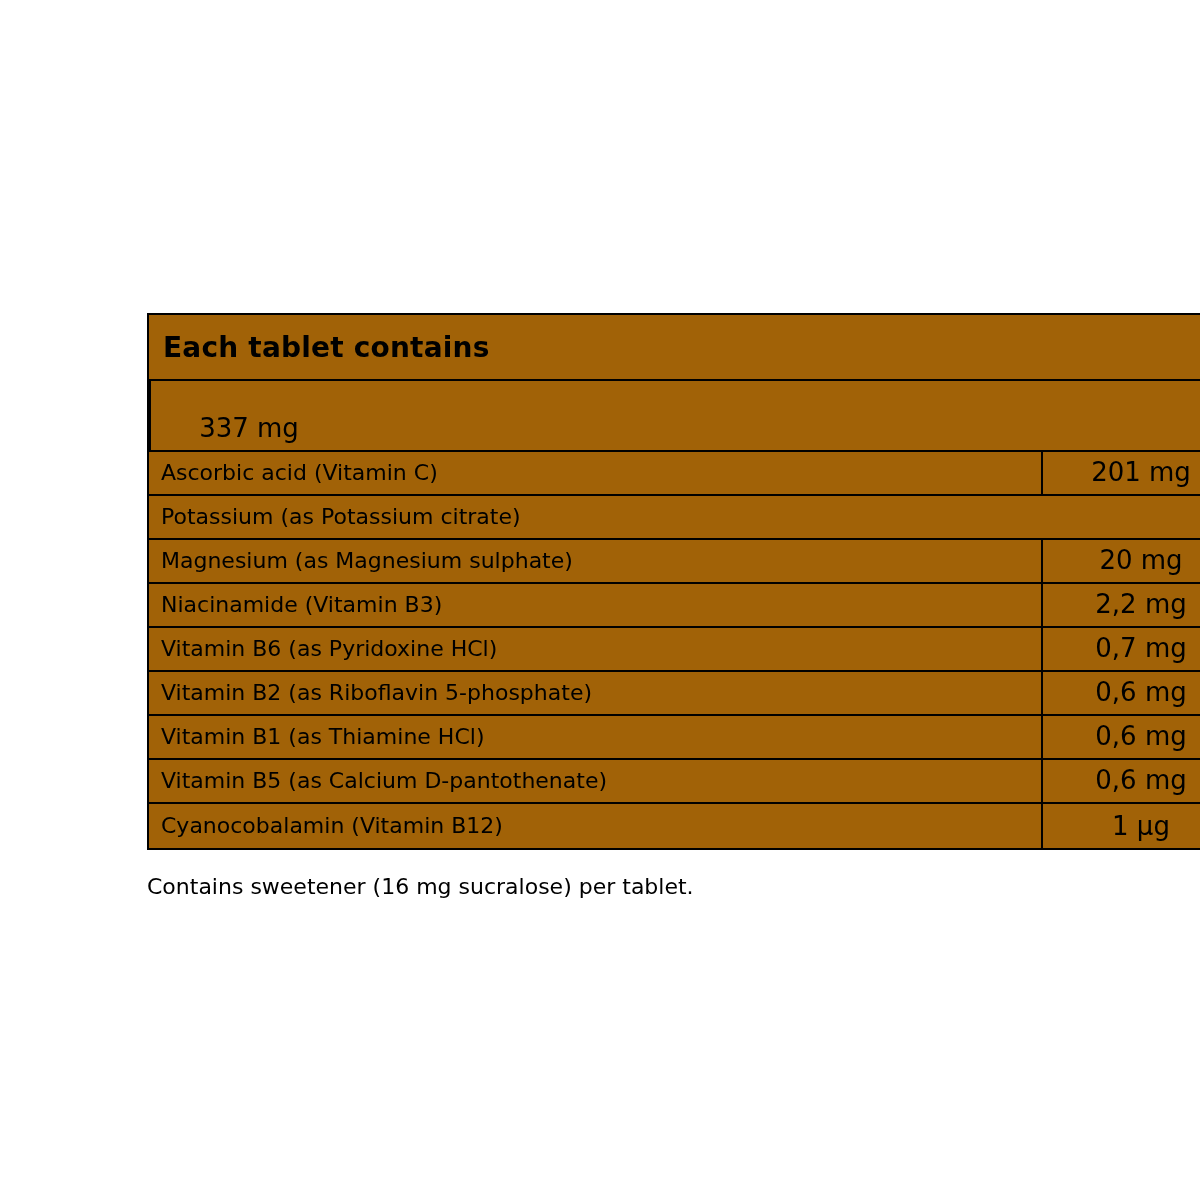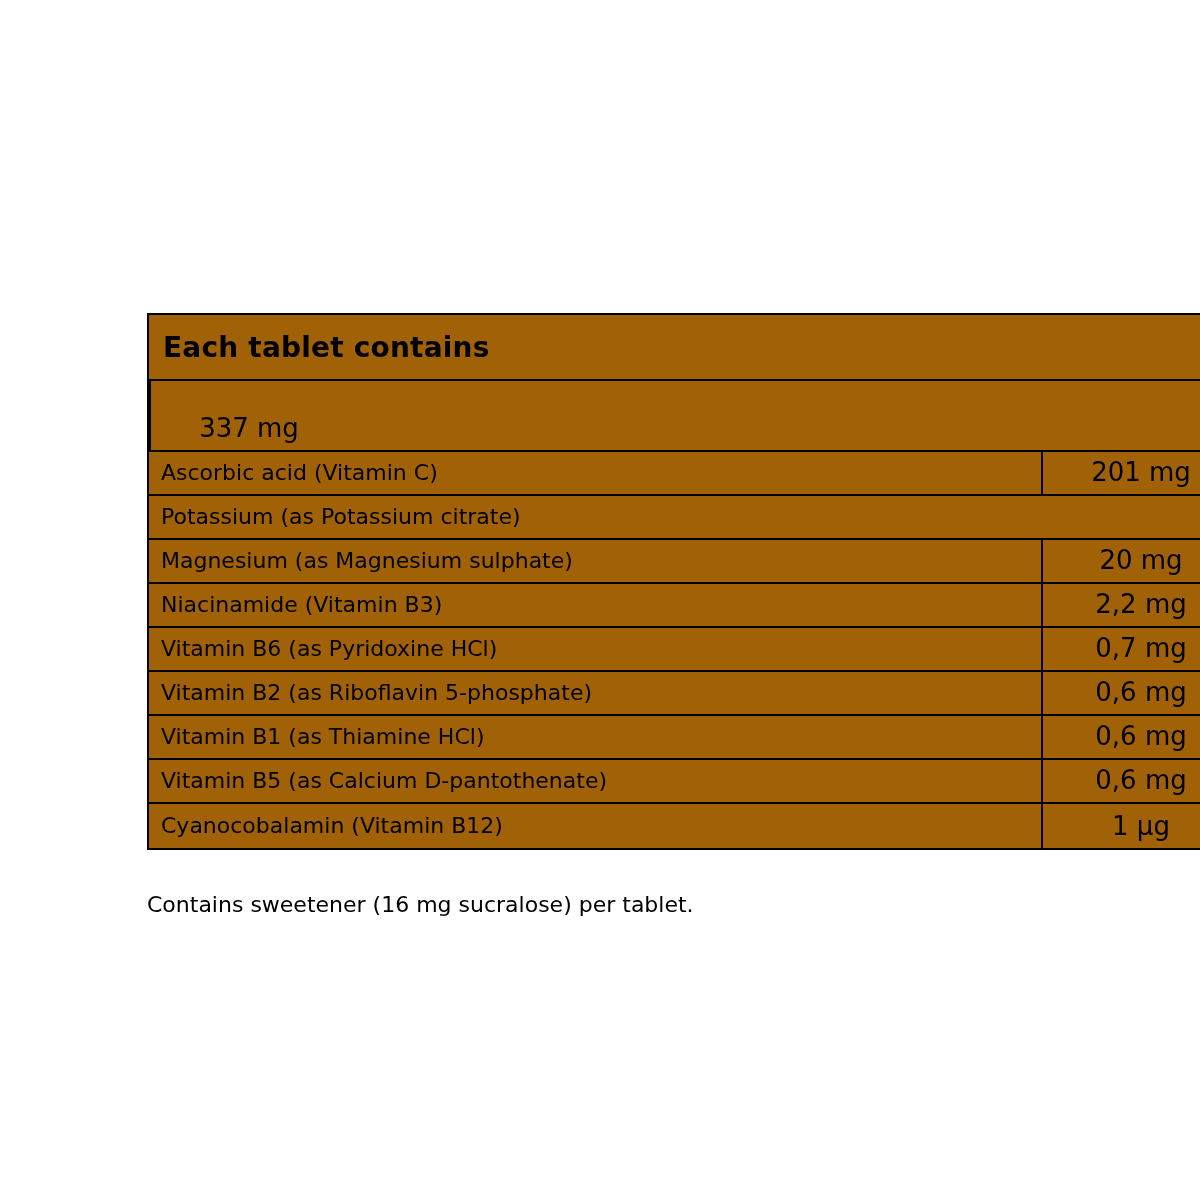--- a/index.html
+++ b/index.html
@@ -71,21 +71,21 @@
     display: flex;
     justify-content: center;
     align-items: flex-end;
     padding-bottom: 9px;
     font-size: 26px;
     line-height: 25px;
   }
   .footnote {
     position: absolute;
     left: 147px;
-    top: 892px;
+    top: 874px;
     font-size: 22px;
     line-height: 26px;
   }
 </style>
 </head>
 <body>
 
 <div class="page">
 
   <div class="nutrition-table">

